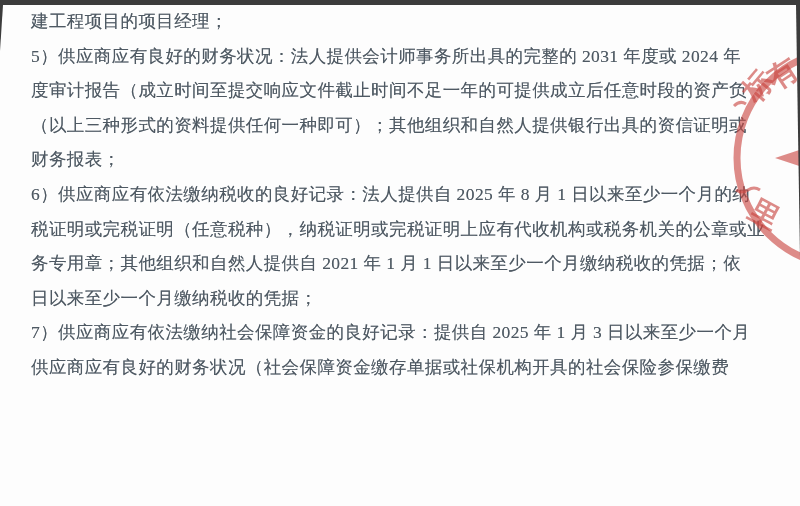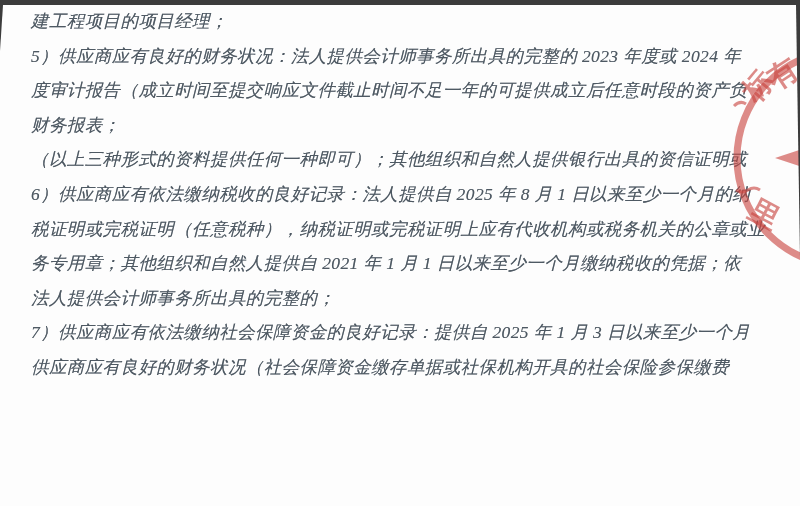--- a/index.html
+++ b/index.html
@@ -42,21 +42,20 @@
     width: 724px;
     color: #4e5963;
     font-size: 17.5px;
     letter-spacing: 0.4px;
     text-shadow: 0 0 0.6px rgba(78, 89, 99, 0.55);
   }
   .line {
     height: 34.6px;
     line-height: 34.6px;
     white-space: nowrap;
-    font-style: italic;
   }
   .stamp {
     position: absolute;
     left: 700px;
     top: 30px;
     width: 200px;
     height: 260px;
     pointer-events: none;
   }
   .stamp .ink { opacity: 0.62; }
@@ -66,28 +65,28 @@
     fill: #c94540;
   }
 </style>
 </head>
 <body>
 
 <div class="page">
 
   <div class="textblock">
     <div class="line">建工程项目的项目经理；</div>
-    <div class="line">5）供应商应有良好的财务状况：法人提供会计师事务所出具的完整的 2023 年度或 2024 年</div>
+    <div class="line">5）供应商应有良好的财务状况：法人提供会计师事务所出具的完整的 2031 年度或 2024 年</div>
     <div class="line">度审计报告（成立时间至提交响应文件截止时间不足一年的可提供成立后任意时段的资产负</div>
+    <div class="line">（以上三种形式的资料提供任何一种即可）；其他组织和自然人提供银行出具的资信证明或</div>
     <div class="line">财务报表；</div>
-    <div class="line">（以上三种形式的资料提供任何一种即可）；其他组织和自然人提供银行出具的资信证明或</div>
     <div class="line">6）供应商应有依法缴纳税收的良好记录：法人提供自 2025 年 8 月 1 日以来至少一个月的纳</div>
     <div class="line">税证明或完税证明（任意税种），纳税证明或完税证明上应有代收机构或税务机关的公章或业</div>
     <div class="line">务专用章；其他组织和自然人提供自 2021 年 1 月 1 日以来至少一个月缴纳税收的凭据；依</div>
-    <div class="line">法人提供会计师事务所出具的完整的；</div>
+    <div class="line">日以来至少一个月缴纳税收的凭据；</div>
     <div class="line">7）供应商应有依法缴纳社会保障资金的良好记录：提供自 2025 年 1 月 3 日以来至少一个月</div>
     <div class="line">供应商应有良好的财务状况（社会保障资金缴存单据或社保机构开具的社会保险参保缴费</div>
   </div>
 
   <svg class="stamp" viewBox="0 0 200 240" xmlns="http://www.w3.org/2000/svg">
 
     <circle class="ink" cx="145" cy="118" r="108" fill="none" stroke="#c94540" stroke-width="7"></circle>
 
     <polygon class="ink" points="75,118 123.2,102.1 123.4,51.4 153.3,92.3 201.6,76.9 172,118 201.6,159.1 153.3,143.7 123.4,184.6 123.2,133.9" fill="#c94540"></polygon>
 

